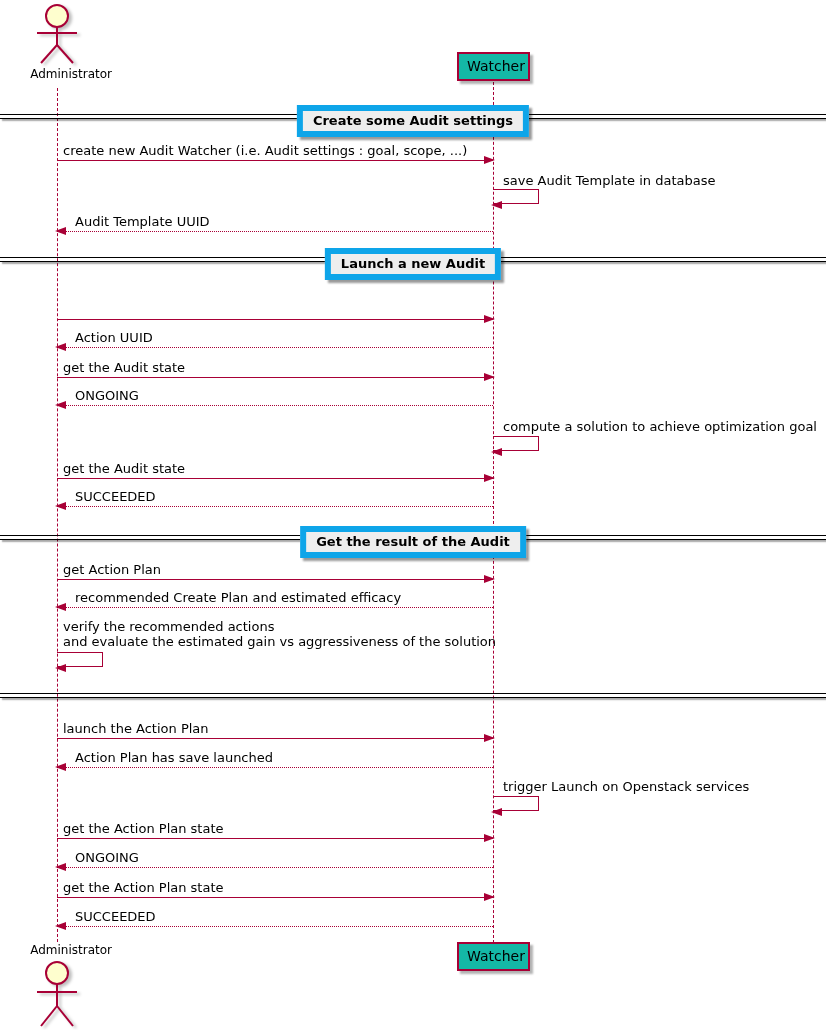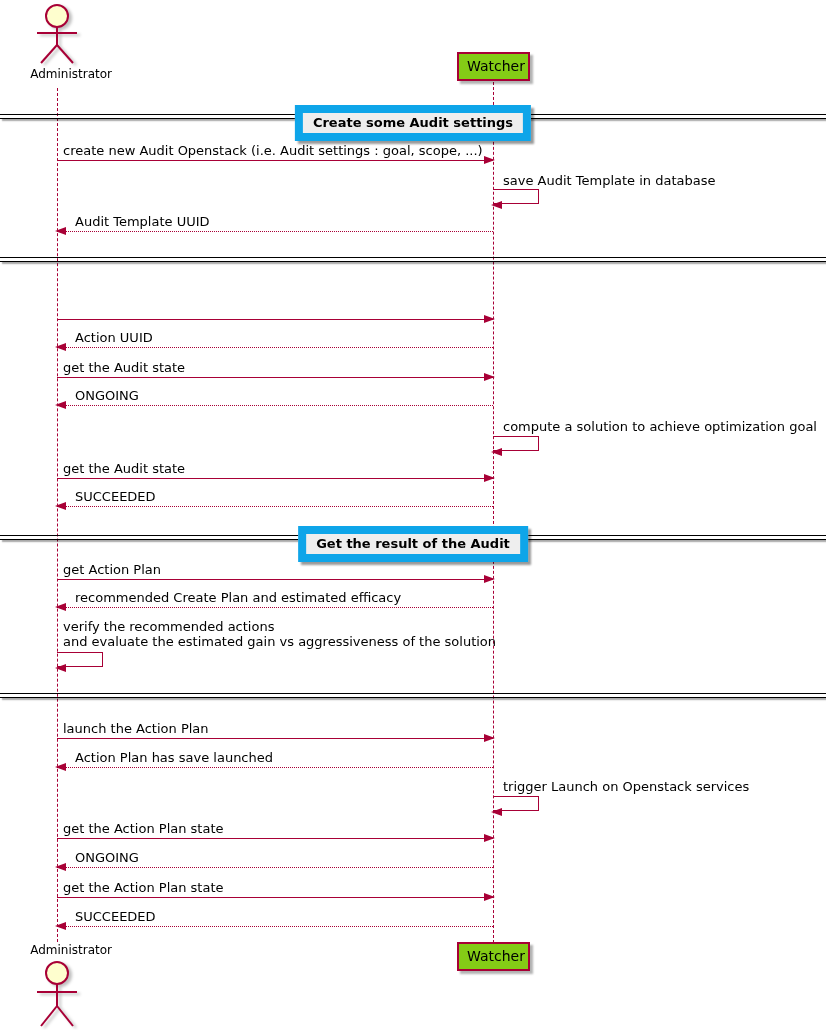--- a/index.html
+++ b/index.html
@@ -4,35 +4,35 @@
 <style>
   html,body{margin:0;padding:0;background:#ffffff;}
   .diagram{
     position:relative;width:826px;height:1030px;overflow:hidden;
     background:#ffffff;
     font-family:"DejaVu Sans","Liberation Sans",sans-serif;
     color:#000;
   }
   .lifeline{position:absolute;width:0;border-left:1px dashed #A80036;z-index:1;}
   .pbox{
-    position:absolute;box-sizing:border-box;background:#84cc16;border:2px solid #A80036;
+    position:absolute;box-sizing:border-box;background:#14b8a6;border:2px solid #A80036;
     font-size:14px;padding:4px 8px 5px;white-space:nowrap;z-index:4;
     box-shadow:3px 3px 2px rgba(0,0,0,0.3);text-align:right;
   }
   .actor-label{position:absolute;left:0;width:112px;text-align:right;font-size:12px;z-index:4;}
   .actor-svg{position:absolute;z-index:4;filter:drop-shadow(3px 2px 1.5px rgba(0,0,0,0.25));}
   .divider{position:absolute;left:0;width:826px;height:24px;z-index:3;}
   .divider-lines{
     position:absolute;top:9px;left:0;right:0;height:3px;
     border-top:1px solid #000;border-bottom:1px solid #000;
     box-shadow:2px 2px 1.5px rgba(0,0,0,0.35);
   }
   .divider-box{
     position:absolute;left:50%;transform:translateX(-50%);top:0;
-    background:#EEEEEE;border:8px solid #0ea5e9;padding:2px 10px 3px;
+    background:#EEEEEE;border:6px solid #0ea5e9;padding:2px 10px 3px;
     font-size:13px;font-weight:bold;white-space:nowrap;
     box-shadow:3px 3px 2px rgba(0,0,0,0.4);
   }
   .msg-text{
     position:absolute;font-size:13px;line-height:15px;white-space:pre-line;z-index:2;
   }
   .arrow{position:absolute;height:0;border-top:1px solid #A80036;z-index:2;}
   .arrow.dotted{border-top-style:dotted;}
   .head{position:absolute;width:0;height:0;border-top:4.5px solid transparent;border-bottom:4.5px solid transparent;}
   .head-r{right:-2px;top:-5px;border-left:11px solid #A80036;}
@@ -59,37 +59,38 @@
     <line x1="24" y1="42" x2="40" y2="60" stroke="#A80036" stroke-width="2"></line>
   </svg>
   <div class="actor-label" style="top:67px">Administrator</div>
   <div class="pbox" style="left:457px;top:52px;width:73px">Watcher</div>
 
   <div class="divider" style="top:105px">
     <div class="divider-lines"></div>
     <div class="divider-box">Create some Audit settings</div>
   </div>
 
-  <div class="msg-text" style="left:63px;top:143px">create new Audit Openstack (i.e. Audit settings : goal, scope, ...)</div>
+  <div class="msg-text" style="left:63px;top:143px">create new Audit Watcher (i.e. Audit settings : goal, scope, ...)</div>
   <div class="arrow" style="left:57px;top:160px;width:436px">
       <span class="head head-r"></span>
     </div>
 
   <div class="msg-text" style="left:503px;top:173px">save Audit Template in database</div>
   <div class="self-loop" style="left:493px;top:189px">
       <span class="head self-head"></span>
     </div>
 
   <div class="msg-text" style="left:75px;top:214px">Audit Template UUID</div>
   <div class="arrow dotted" style="left:57px;top:231px;width:436px">
       <span class="head head-l"></span>
     </div>
 
   <div class="divider" style="top:248px">
     <div class="divider-lines"></div>
+    <div class="divider-box">Launch a new Audit</div>
   </div>
 
   <div class="arrow" style="left:57px;top:319px;width:436px">
       <span class="head head-r"></span>
     </div>
 
   <div class="msg-text" style="left:75px;top:330px">Action UUID</div>
   <div class="arrow dotted" style="left:57px;top:347px;width:436px">
       <span class="head head-l"></span>
     </div>

